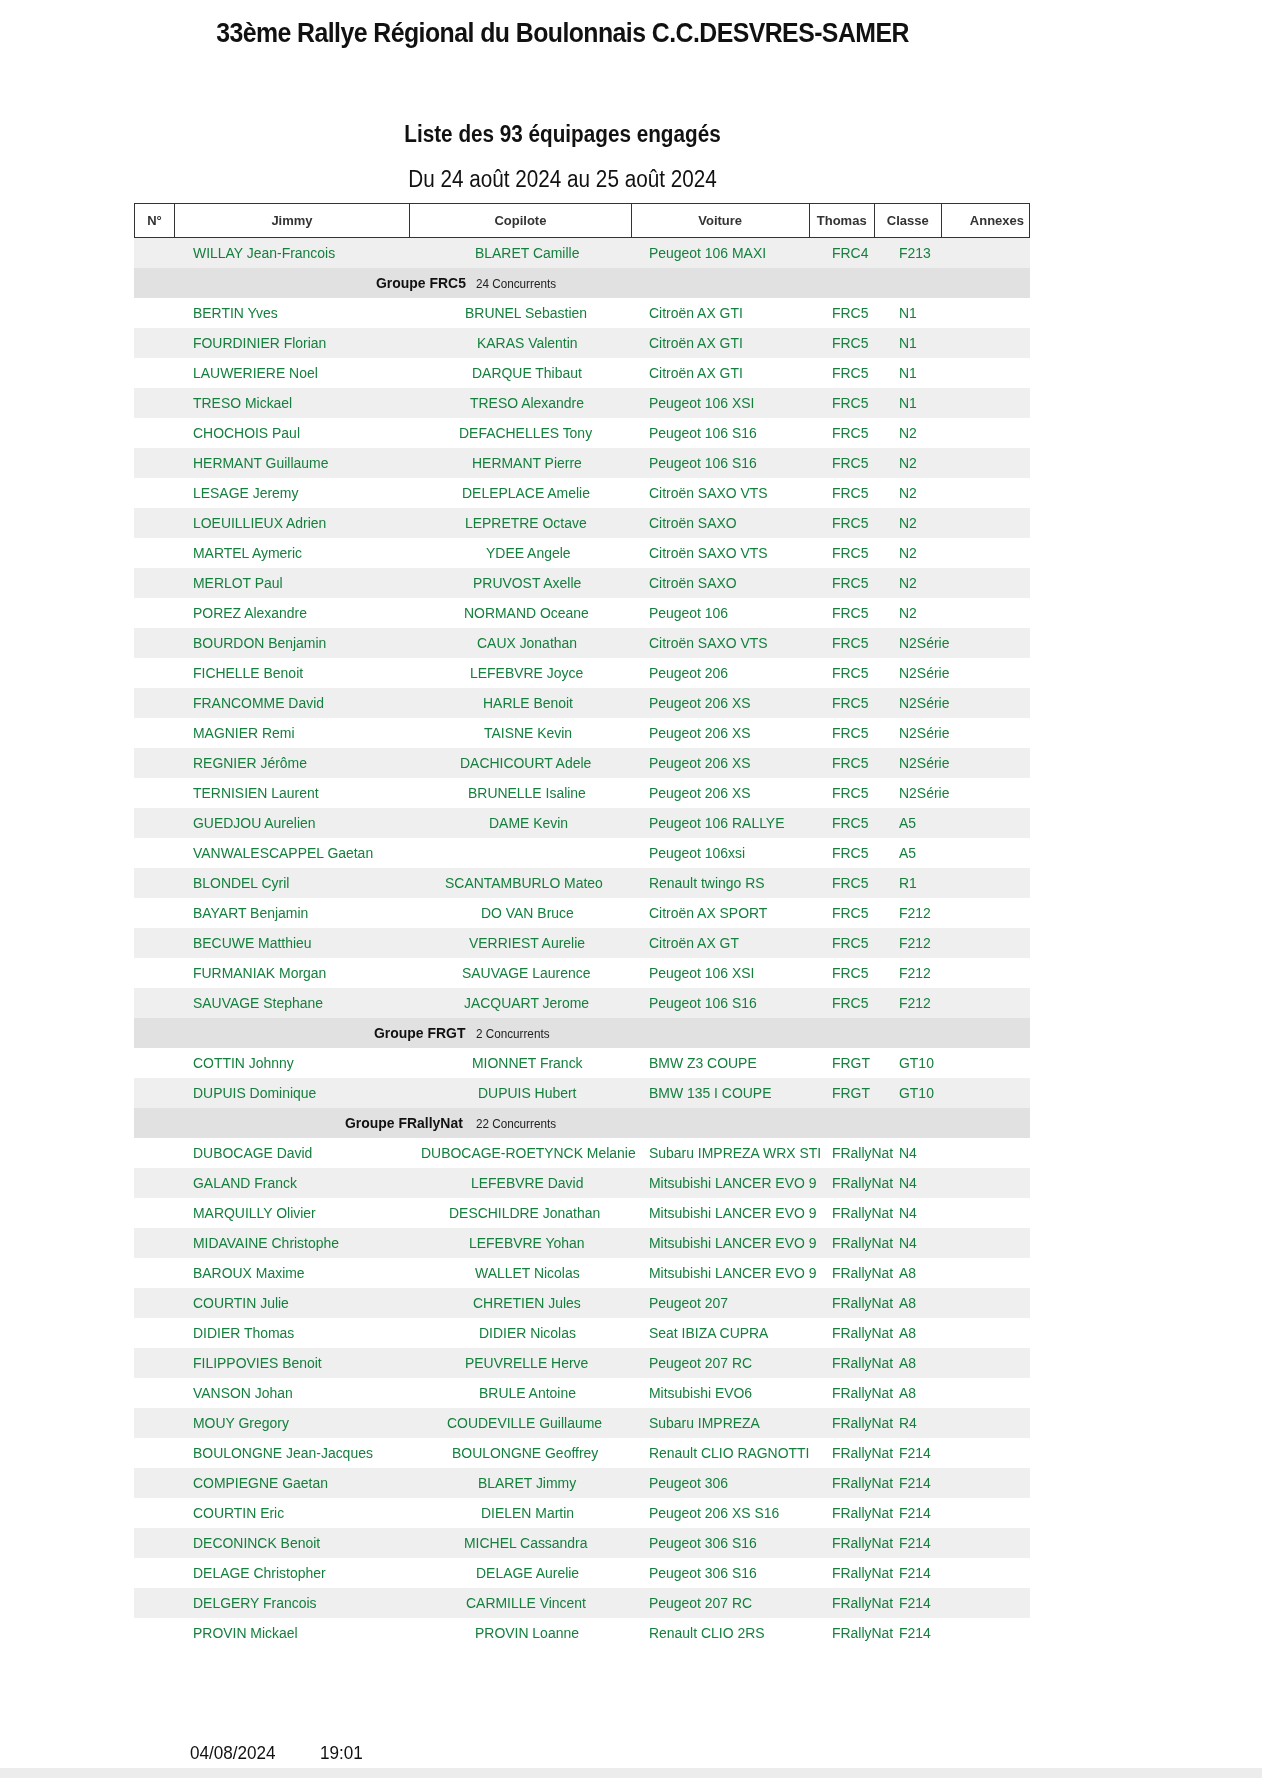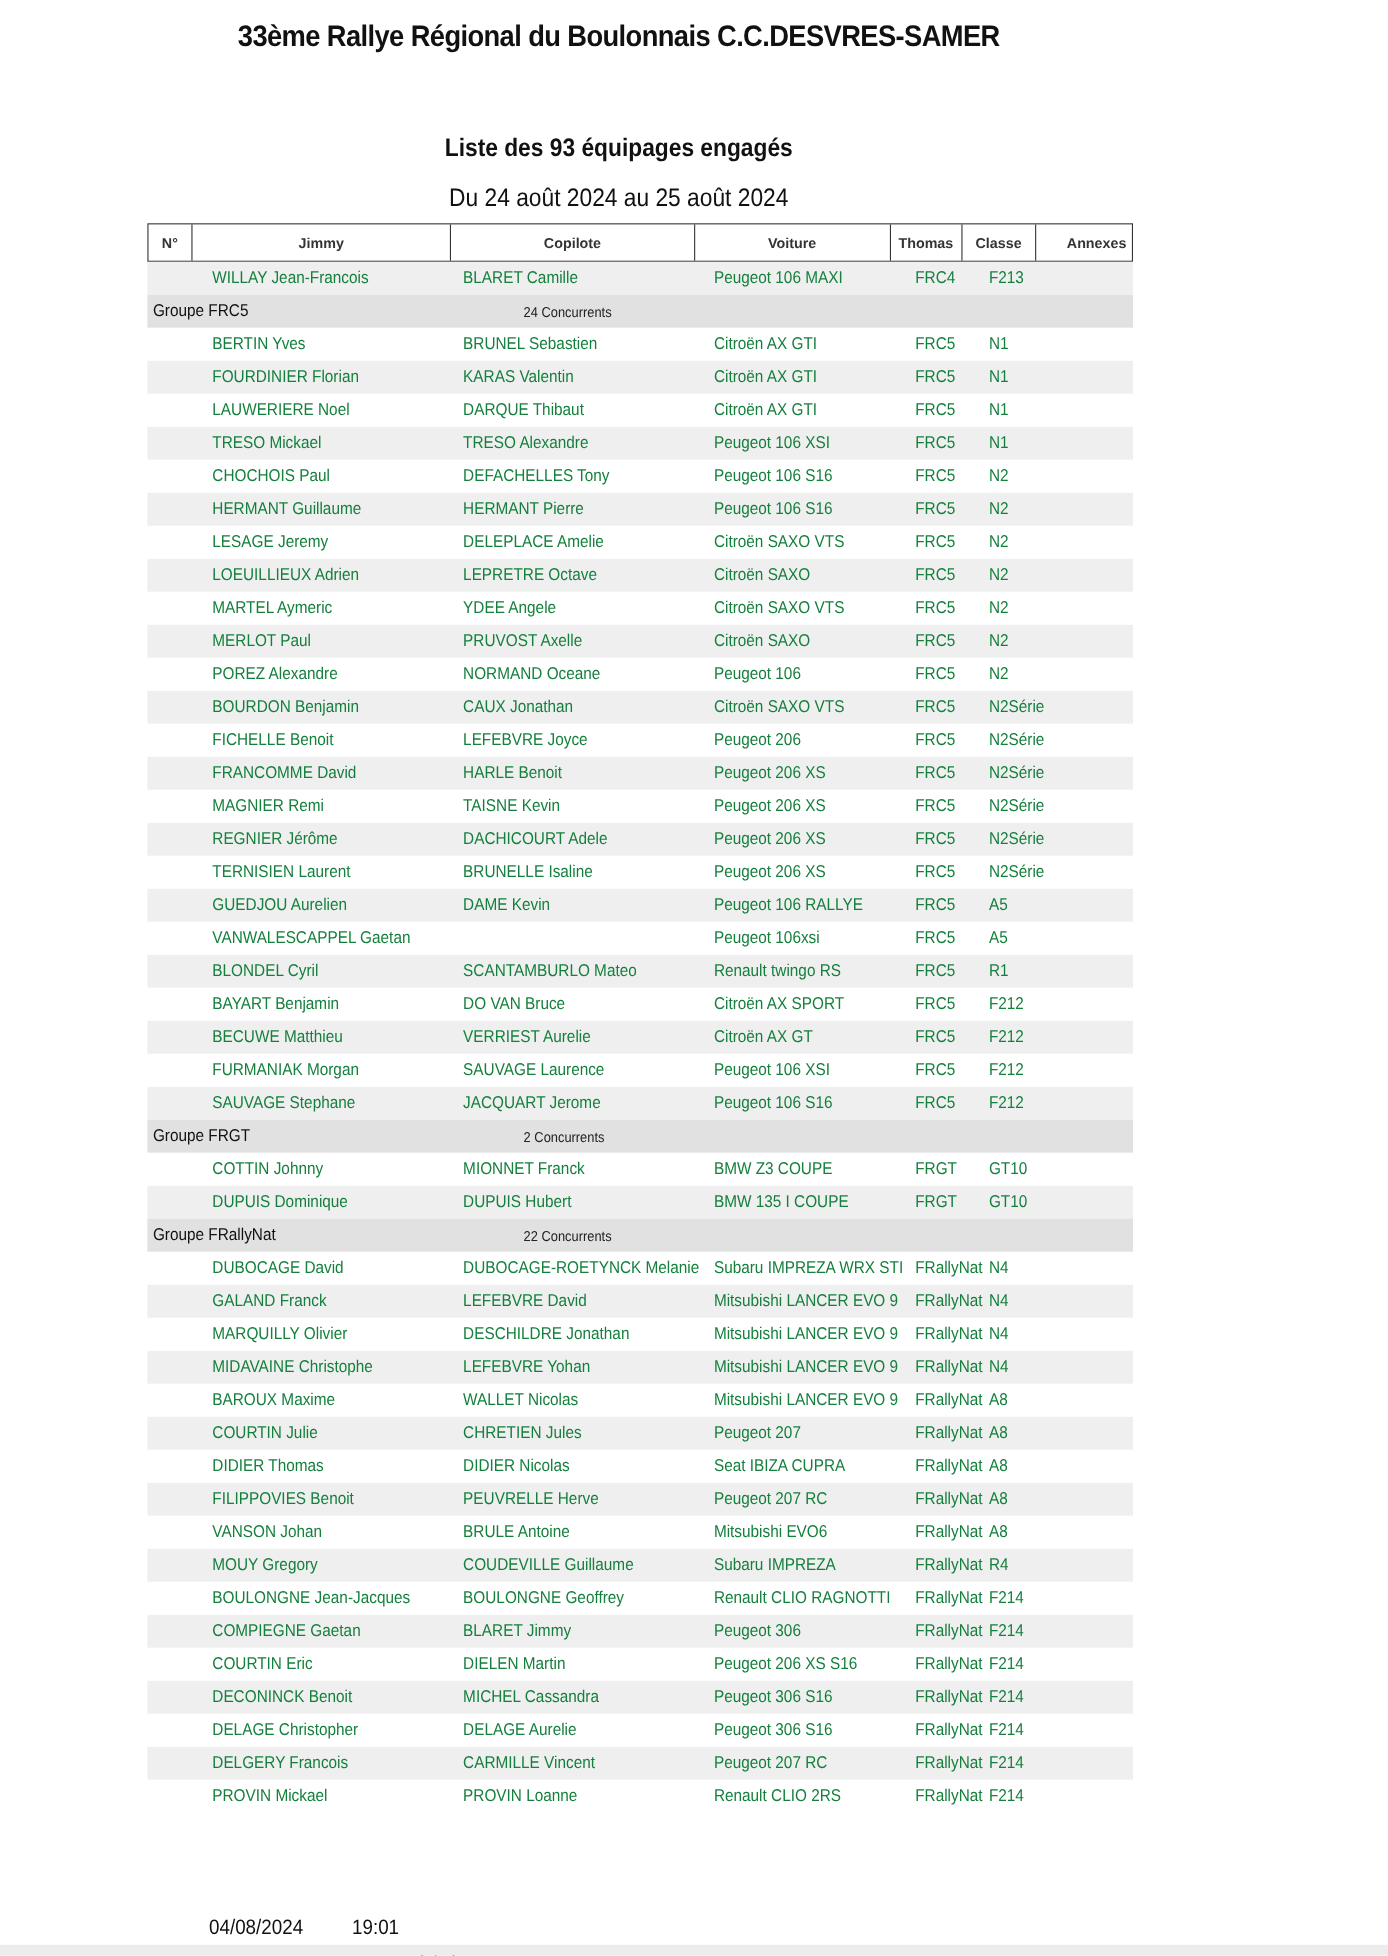--- a/index.html
+++ b/index.html
@@ -27,21 +27,21 @@
     background: #fff;
   }
   .th {
     box-sizing: border-box; border-right: 1.5px solid #333;
     display: flex; align-items: center; justify-content: center;
     font-size: 13px; font-weight: bold; color: #333;
   }
   .th:last-child { border-right: none; margin-left: 23px; }
   .c-no { width: 41px; }
   .c-pilote { width: 242px; }
-  .c-copilote { width: 228px; }
+  .c-copilote { width: 228px; text-align: center; }
   .c-voiture { width: 183px; }
   .c-groupe { width: 67px; }
   .c-classe { width: 69px; }
   .c-annexes { width: 66px; }
   .row {
     display: flex; height: 30px; align-items: center; font-size: 15.5px; color: #15803d;
   }
   .row.grey { background: #efefef; }
   .row.white { background: #ffffff; }
   .row .td { box-sizing: border-box; white-space: nowrap; overflow: visible; }
@@ -49,21 +49,21 @@
   .row .c-copilote { padding-left: 4px; }
   .row .c-voiture { padding-left: 4px; }
   .row .c-groupe { padding-left: 4px; }
   .row .c-classe { padding-left: 4px; }
   .row span.txt { display: inline-block; transform: scaleX(0.9); transform-origin: left center; }
   .group-row {
     display: flex; height: 30px; align-items: center; background: #e1e1e1;
   }
   .group-name {
     width: 342px; padding-left: 5px; box-sizing: border-box;
-    font-size: 15.5px; font-weight: normal;
+    font-size: 15.5px; font-weight: bold; text-align: right;
   }
   .group-name span, .group-count span { display: inline-block; transform: scaleX(0.9); transform-origin: left center; }
   .group-count { font-size: 13px; color: #222; }
   .footer {
     position: absolute; top: 1742px; font-size: 19px; color: #111; text-align: right;
   }
   .footer span { display: inline-block; transform: scaleX(0.9); transform-origin: left center; }
   .f-date { left: 190px; }
   .f-time { left: 320px; }
   .f-page { left: 379px; font-size: 20px; margin-top: 24px; }

